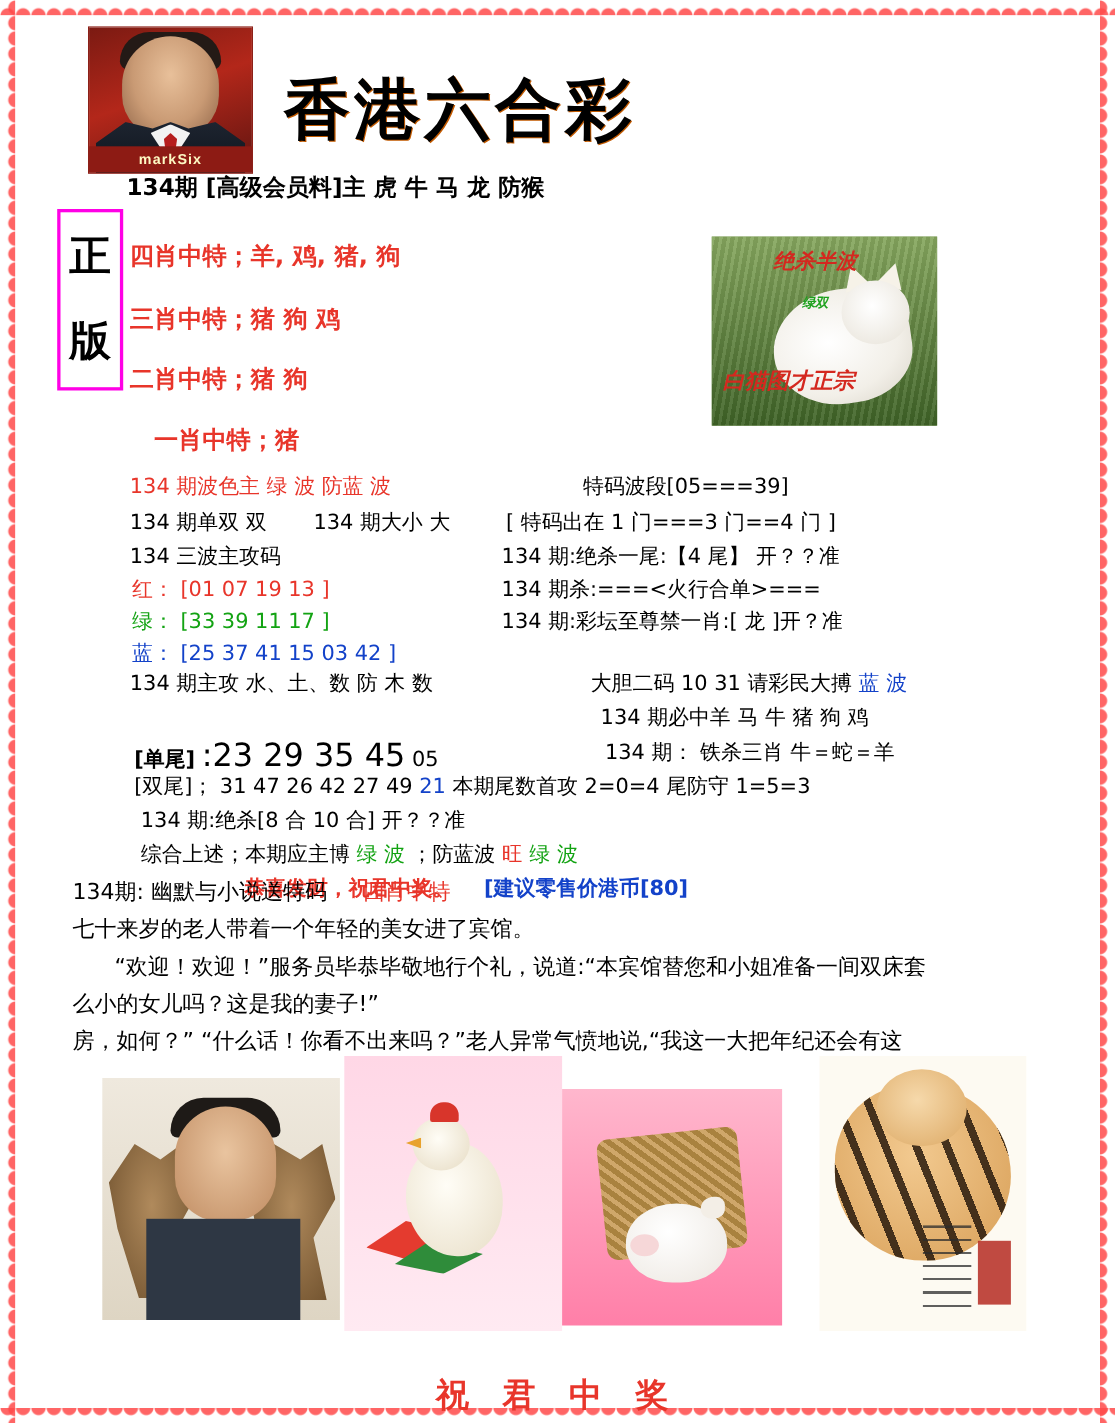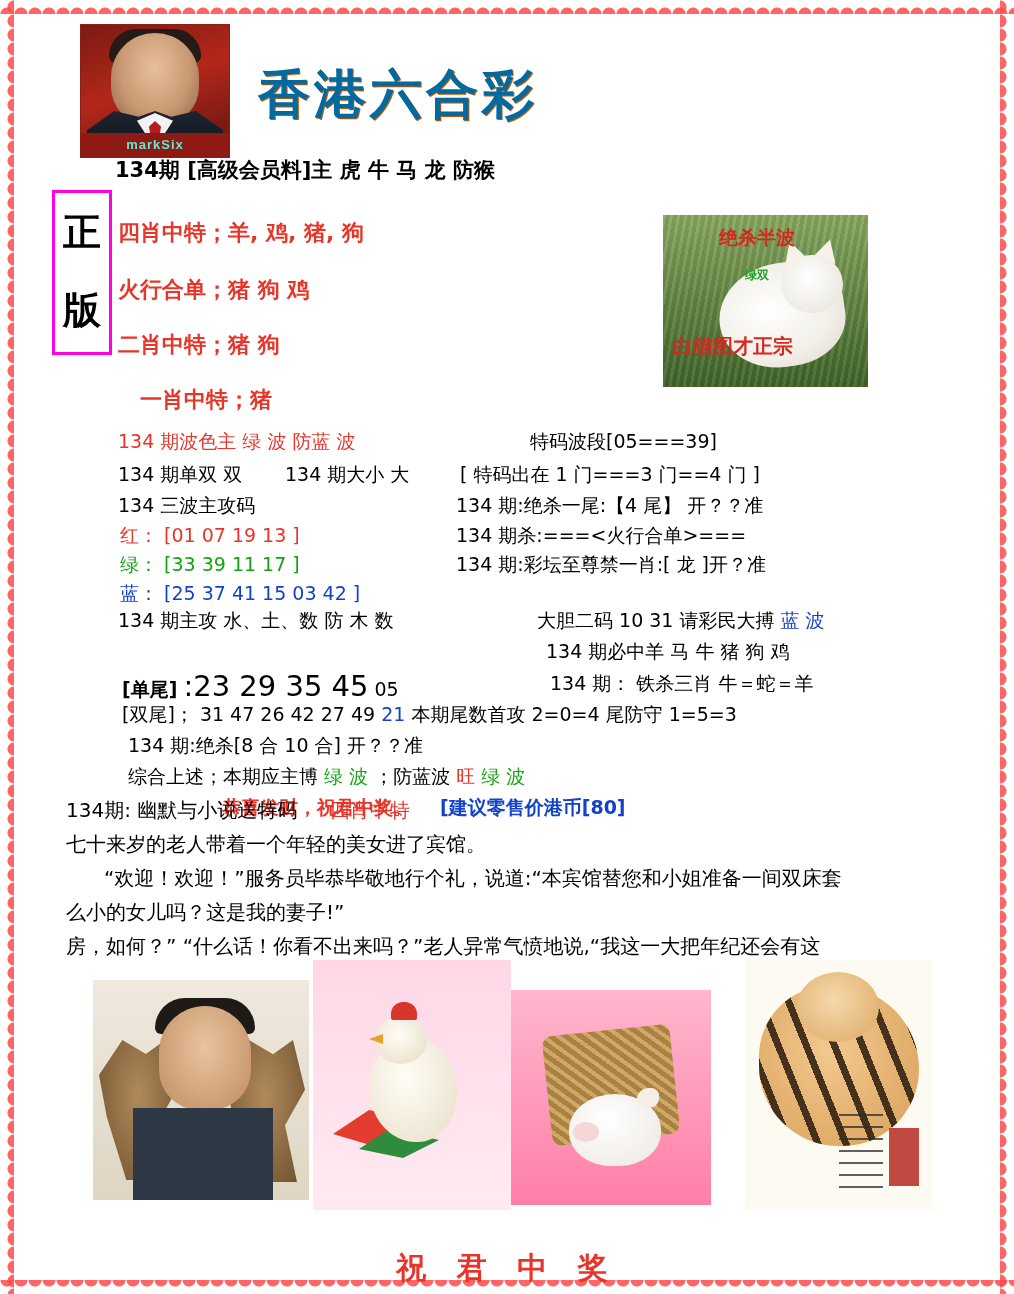--- a/index.html
+++ b/index.html
@@ -54,28 +54,28 @@
   .logo .shirt{
     position:absolute;left:56px;top:88px;width:36px;height:30px;background:#f2f2f2;
     clip-path:polygon(50% 0,100% 26%,60% 100%,40% 100%,0 26%);
   }
   .logo .tie{
     position:absolute;left:68px;top:96px;width:12px;height:30px;background:#b51d1d;
     clip-path:polygon(50% 0,100% 18%,70% 100%,30% 100%,0 18%);
   }
   .logo .markbar{
     position:absolute;left:0;bottom:0;width:148px;height:24px;
-    background:#8d1b14;color:#5eead4;font-size:13px;font-weight:bold;
+    background:#8d1b14;color:#fef9c3;font-size:13px;font-weight:bold;
     text-align:center;line-height:24px;letter-spacing:1px;
     font-family:"Liberation Sans", sans-serif;
   }
   .main-title{
     position:absolute;left:258px;top:50px;
     font-family:"DejaVu Sans", sans-serif;
-    font-size:52px;font-weight:bold;color:#0369a1;
+    font-size:60px;font-weight:bold;color:#000000;
     letter-spacing:4px;
     text-shadow:1px 1px 0 #c25a00;
     white-space:nowrap;
   }
 
   
   .stamp{
     position:absolute;left:52px;top:190px;width:60px;height:165px;
     border:3px solid #ff00e6;
     box-sizing:border-box;
@@ -97,23 +97,23 @@
   .zline{
     position:absolute;color:#e8352a;font-size:22px;font-weight:bold;white-space:nowrap;
   }
   .z1{left:118px;top:218px;}
   .z2{left:118px;top:275px;}
   .z3{left:118px;top:330px;}
   .z4{left:140px;top:385px;}
 
   
   .catbox{
-    position:absolute;left:663px;top:215px;width:205px;height:172px;
+    position:absolute;left:647px;top:215px;width:205px;height:172px;
     background:linear-gradient(#7fa05a,#4f7330 55%,#6d8f4a);
-    overflow:hidden;border:0;
+    overflow:hidden;border:0;font-style:italic;
   }
   .catbox .grass{
     position:absolute;left:0;top:0;width:205px;height:172px;
     background:
       repeating-linear-gradient(100deg, rgba(255,255,255,.08) 0 3px, rgba(0,0,0,.07) 3px 7px),
       linear-gradient(#87a85f,#3f6327);
   }
   .catbox .cat{
     position:absolute;left:56px;top:48px;width:126px;height:104px;
     background:radial-gradient(ellipse at 40% 45%,#ffffff 0%,#f2efe8 60%,#d9d4c8 100%);
@@ -217,21 +217,21 @@
 <div class="stamp">
   <span>正</span>
   <span>版</span>
 </div>
 
 <div class="headline">
   <span class="num">134</span><span>期 [高级会员料]主  虎  牛 马 龙  防猴</span>
 </div>
 
 <div class="zline z1">四肖中特；羊, 鸡, 猪, 狗</div>
-<div class="zline z2">火行合单；猪  狗  鸡</div>
+<div class="zline z2">三肖中特；猪  狗  鸡</div>
 <div class="zline z3">二肖中特；猪  狗</div>
 <div class="zline z4">一肖中特；猪</div>
 
 <div class="catbox">
   <div class="grass"></div>
   <div class="cat"></div>
   <div class="ear1"></div>
   <div class="ear2"></div>
   <div class="head"></div>
   <div class="cat-t1">绝杀半波</div>

